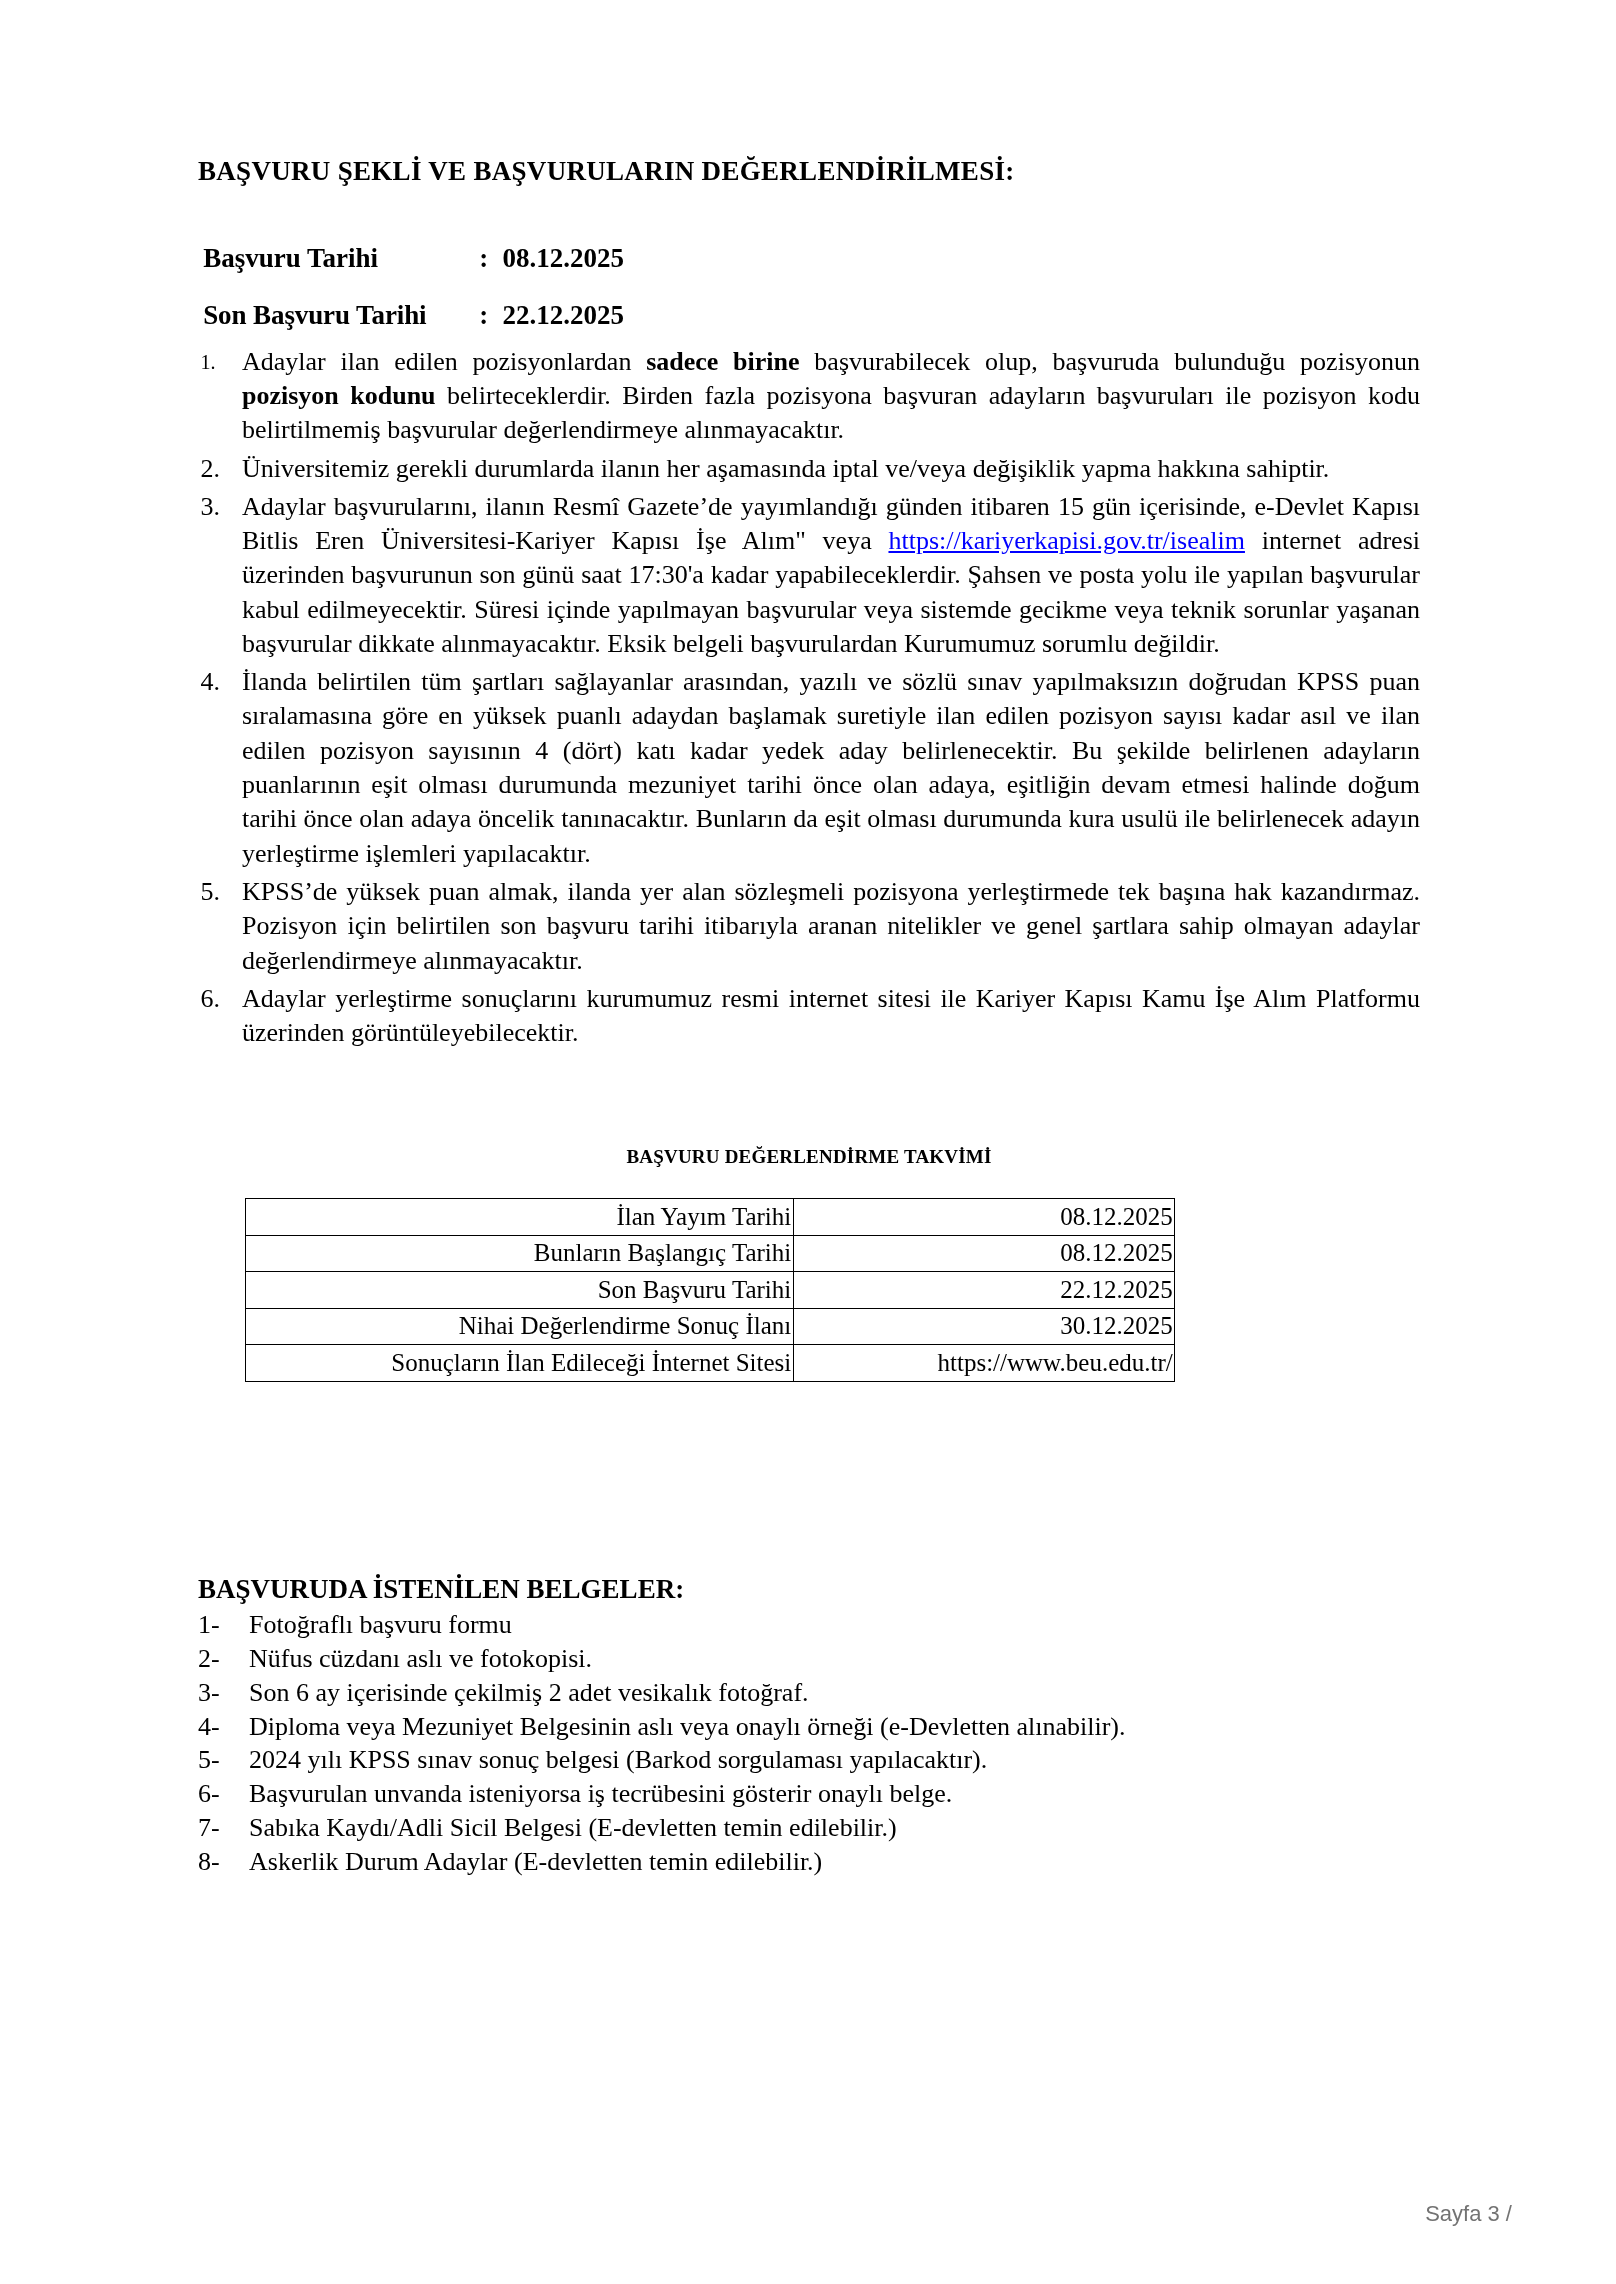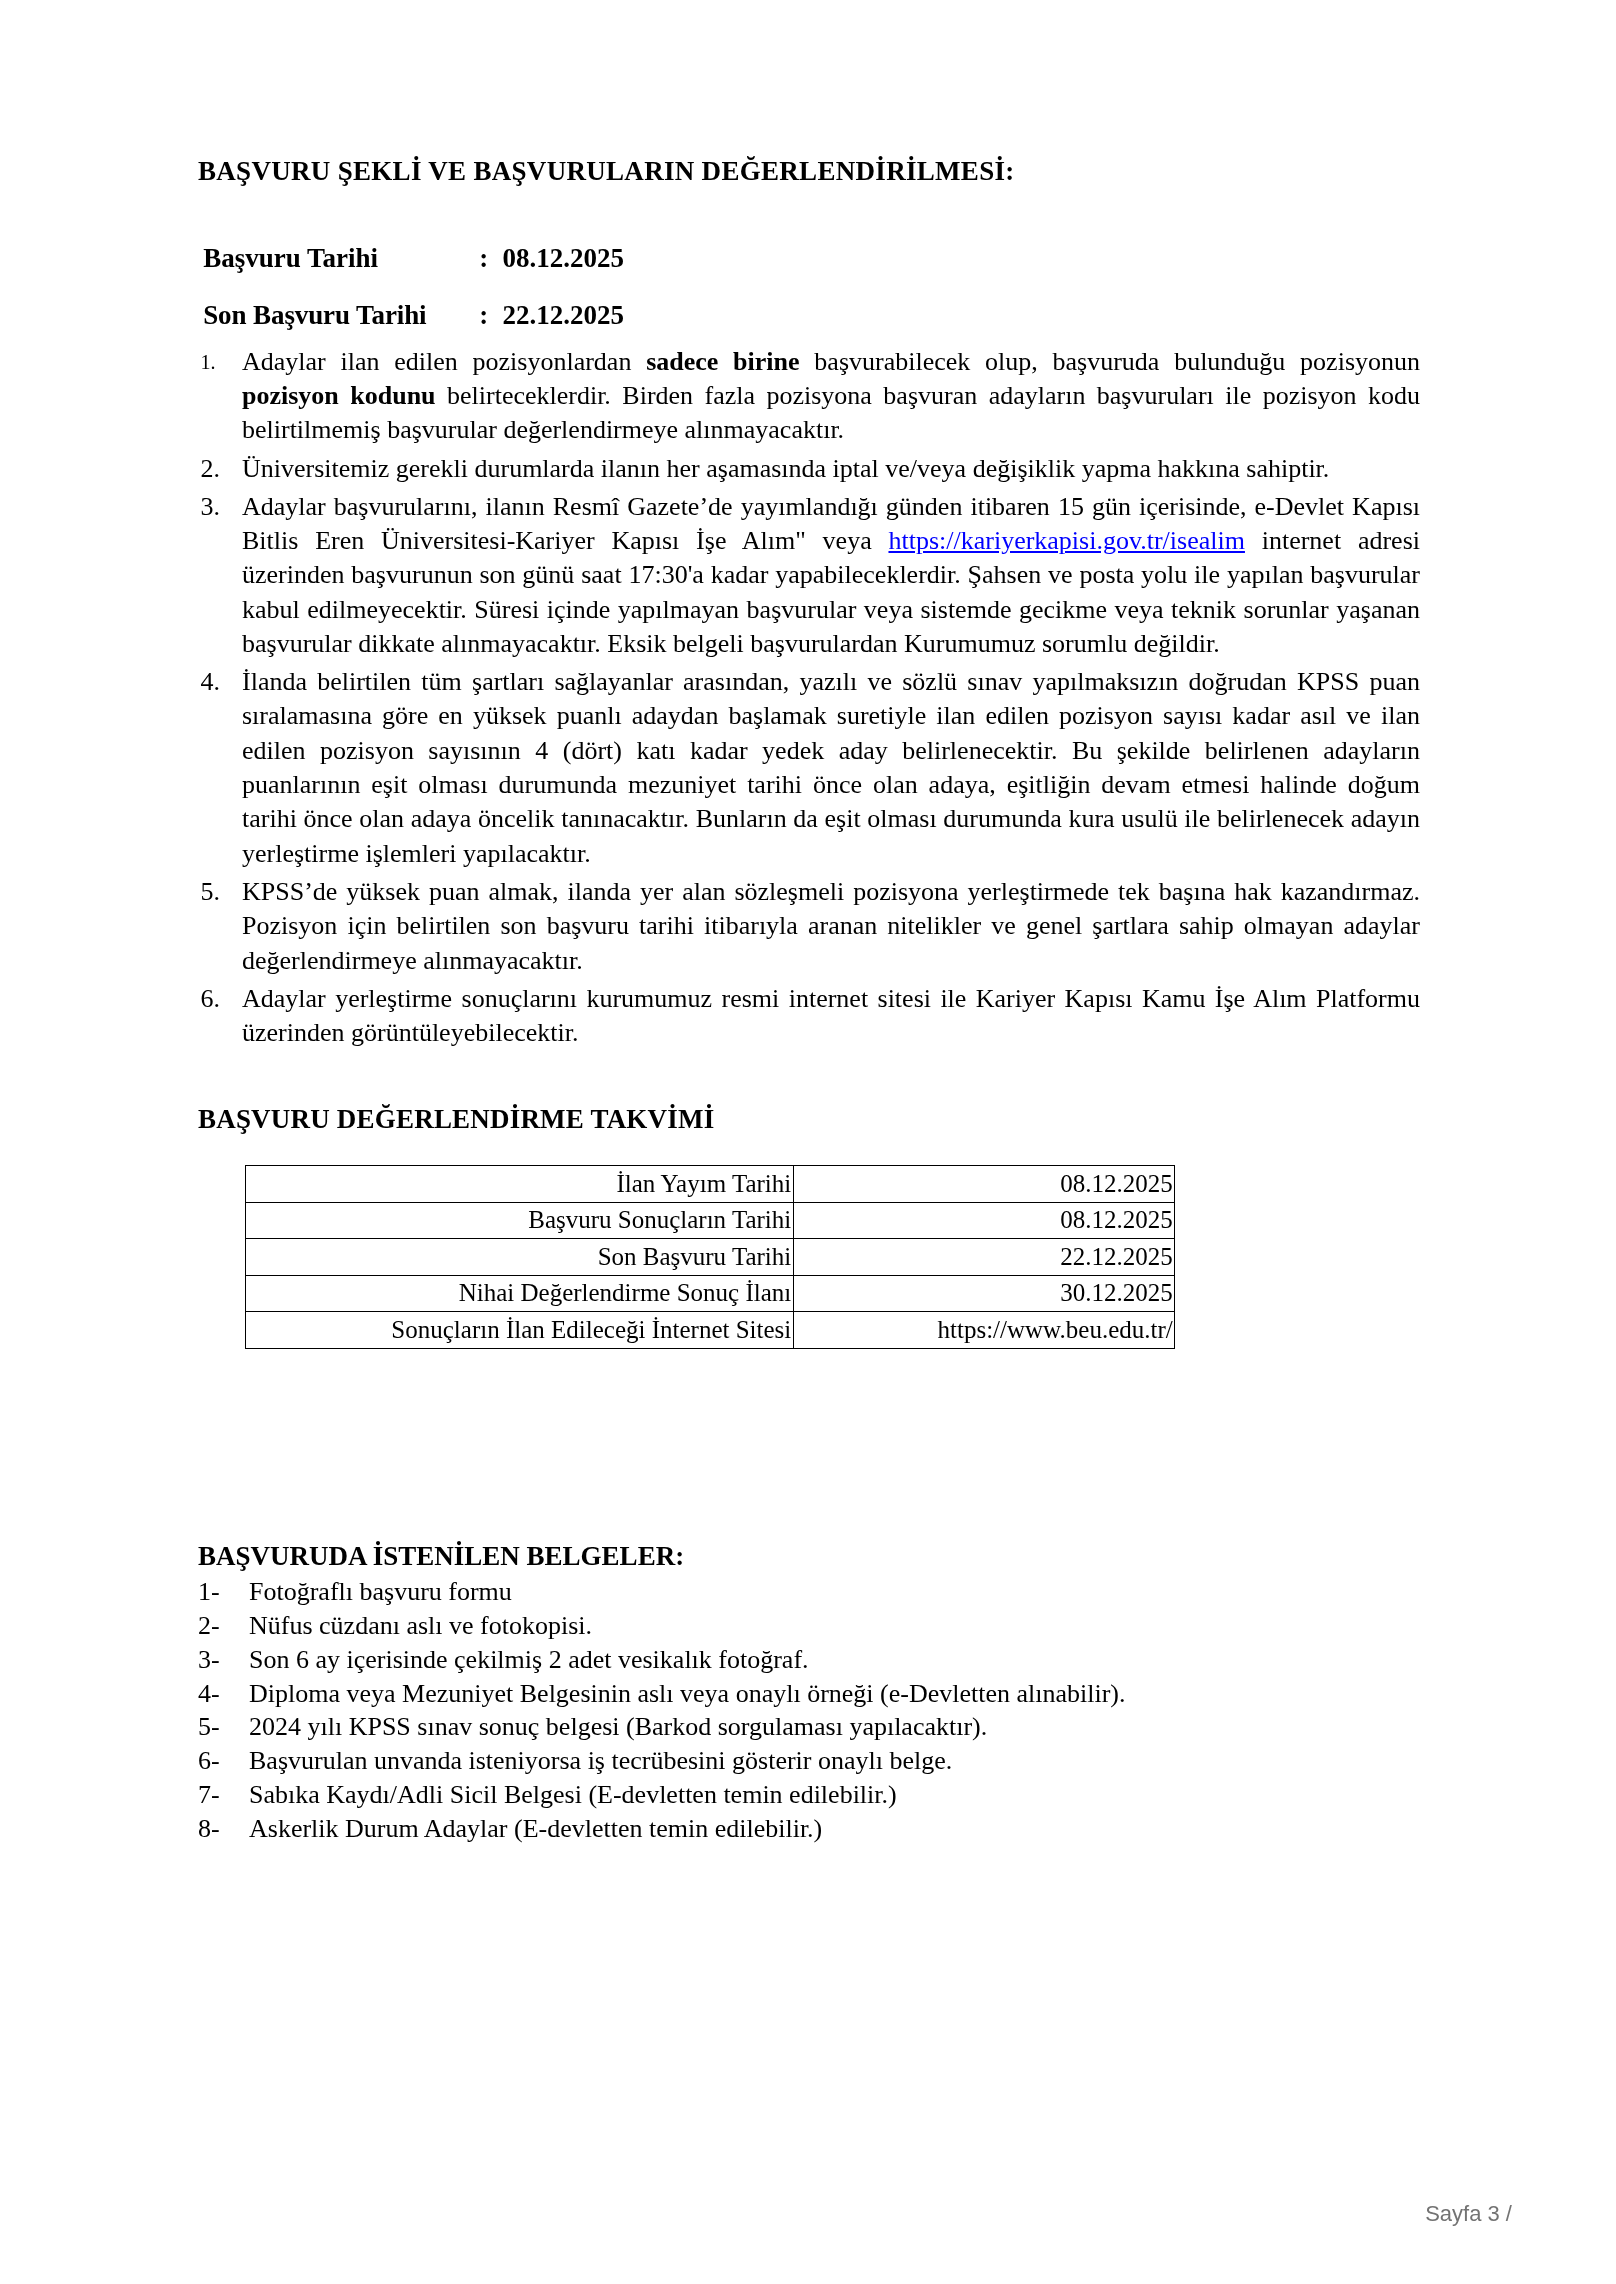--- a/index.html
+++ b/index.html
@@ -87,24 +87,25 @@
     top: 4.6px;
   }
   .b { font-weight: bold; }
   a.link {
     color: #0000ff;
     text-decoration: underline;
   }
 
   
   .center-title {
-    font-size: 27px;
+    text-align: center;
+    font-size: 19px;
     font-weight: bold;
     letter-spacing: 0.2px;
-    margin-top: 54px;
+    margin-top: 96px;
   }
 
   
   .table-wrap {
     margin-top: 30px;
     padding-left: 47px;
   }
   table.schedule {
     border-collapse: collapse;
     width: 930px;
@@ -217,21 +218,21 @@
     <div class="center-title">BAŞVURU DEĞERLENDİRME TAKVİMİ</div>
 
     <div class="table-wrap">
       <table class="schedule">
         <tbody>
           <tr>
             <td class="c1">İlan Yayım Tarihi</td>
             <td class="c2">08.12.2025</td>
           </tr>
           <tr>
-            <td class="c1">Başvuru Sonuçların Tarihi</td>
+            <td class="c1">Bunların Başlangıç Tarihi</td>
             <td class="c2">08.12.2025</td>
           </tr>
           <tr>
             <td class="c1">Son Başvuru Tarihi</td>
             <td class="c2">22.12.2025</td>
           </tr>
           <tr>
             <td class="c1">Nihai Değerlendirme Sonuç İlanı</td>
             <td class="c2">30.12.2025</td>
           </tr>

